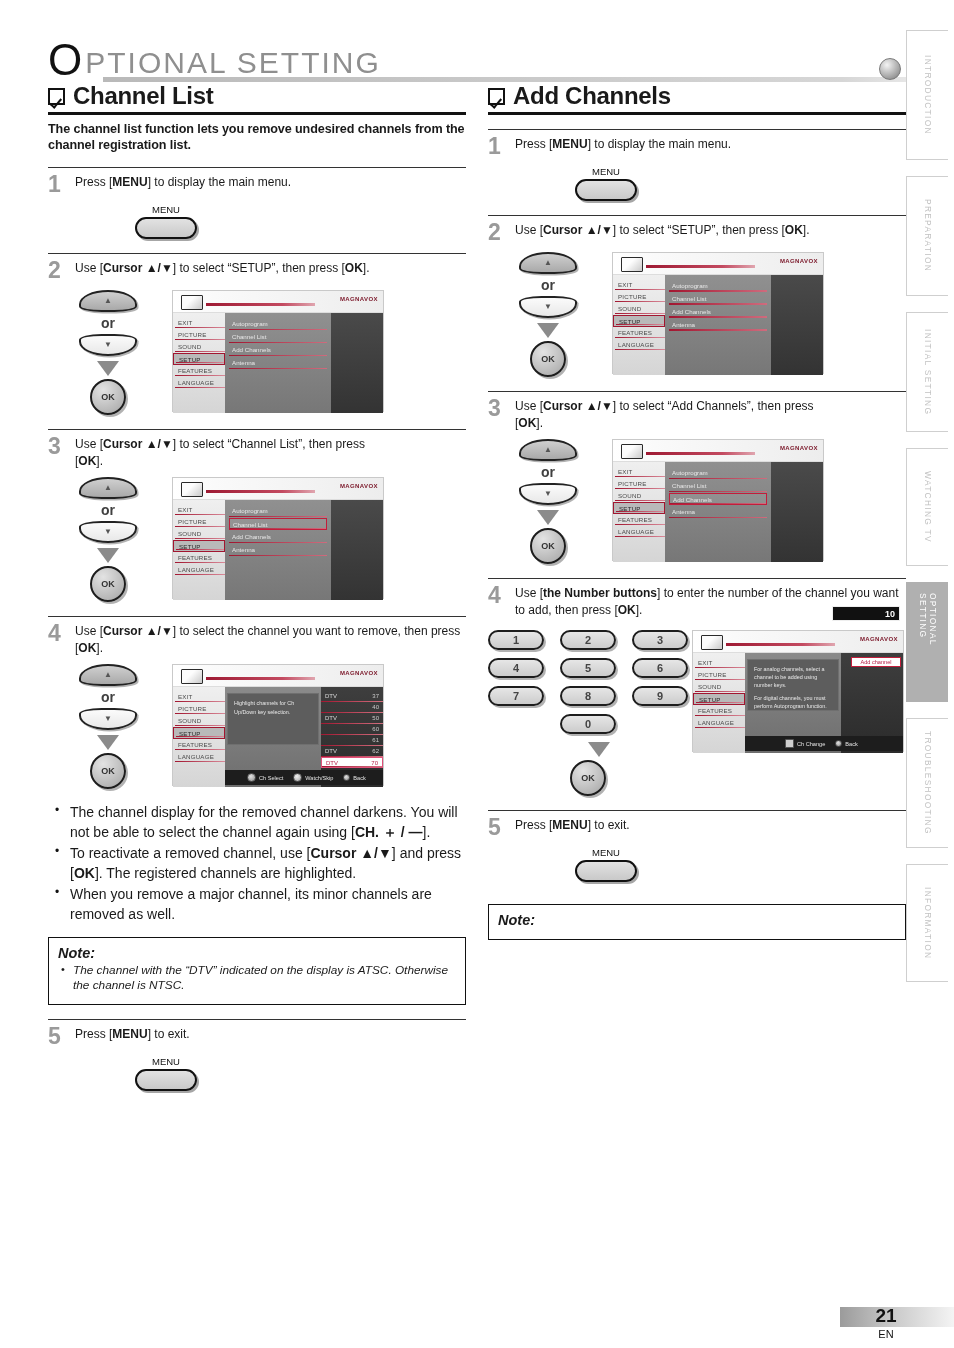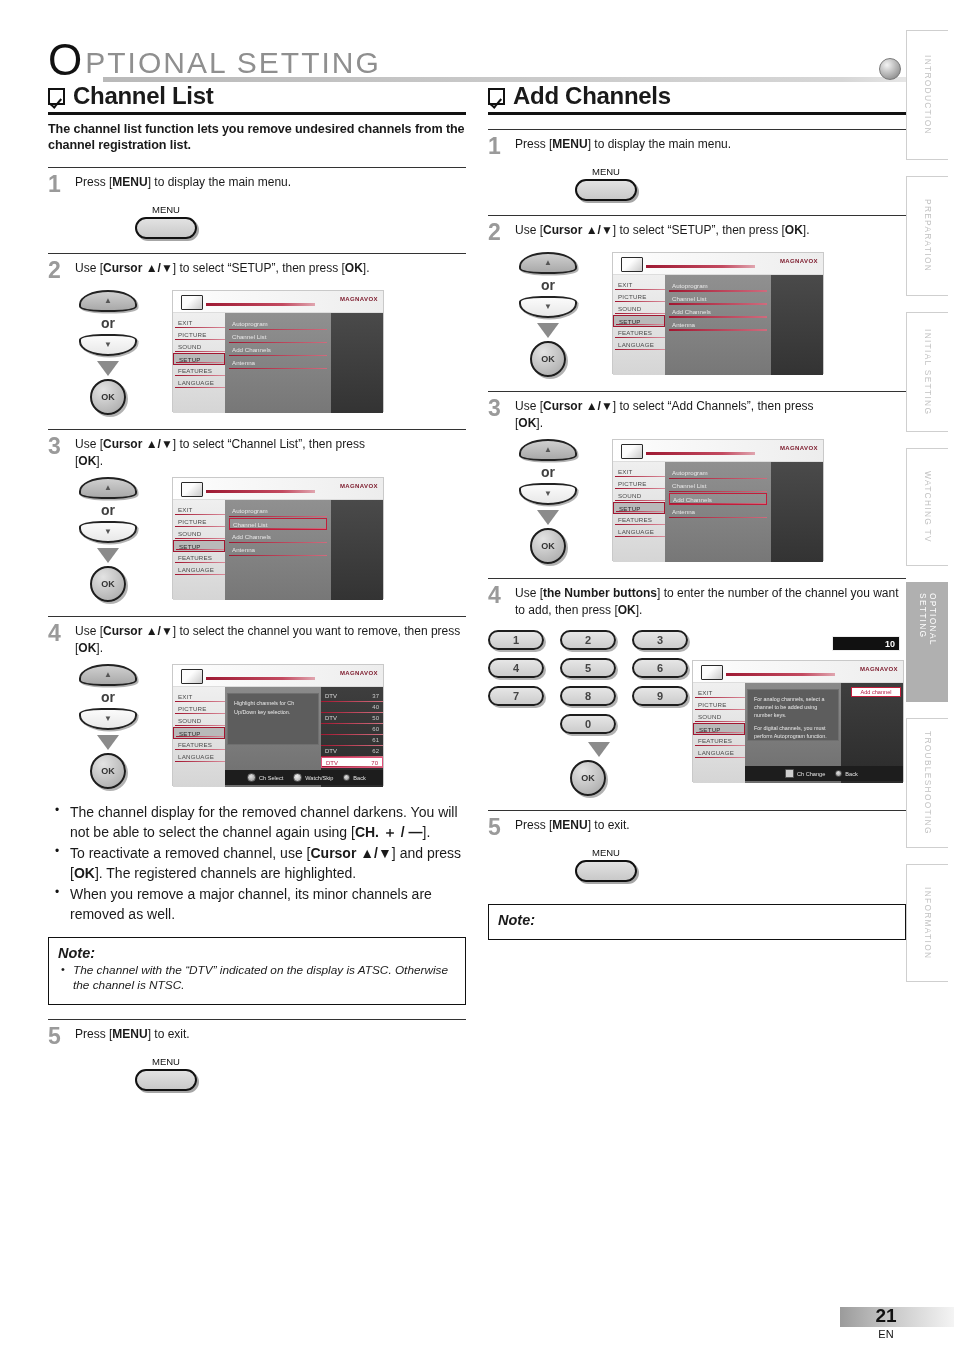--- a/index.html
+++ b/index.html
@@ -675,21 +675,21 @@
             <div class="numkey">7</div>
             <div class="numkey">8</div>
             <div class="numkey">9</div>
           </div>
           <div class="numrow">
             <div class="numkey zero">0</div>
           </div>
           <div class="down-tri" style="margin-left:100px;"></div>
           <div class="btn-ok" style="margin-left:82px;">OK</div>
         </div>
-        <div style="position:relative; margin-top:30px;">
+        <div style="position:relative; ">
           <div class="ch-badge">10</div>
           <div class="tv chanlist">
             <div class="tv-top">
               <div class="tv-logo-box"></div>
               <div class="tv-top-rule"></div>
               <div class="tv-brand">MAGNAVOX</div>
             </div>
             <div class="tv-body">
               <div class="tv-left">
                 <div class="mi">EXIT</div>

